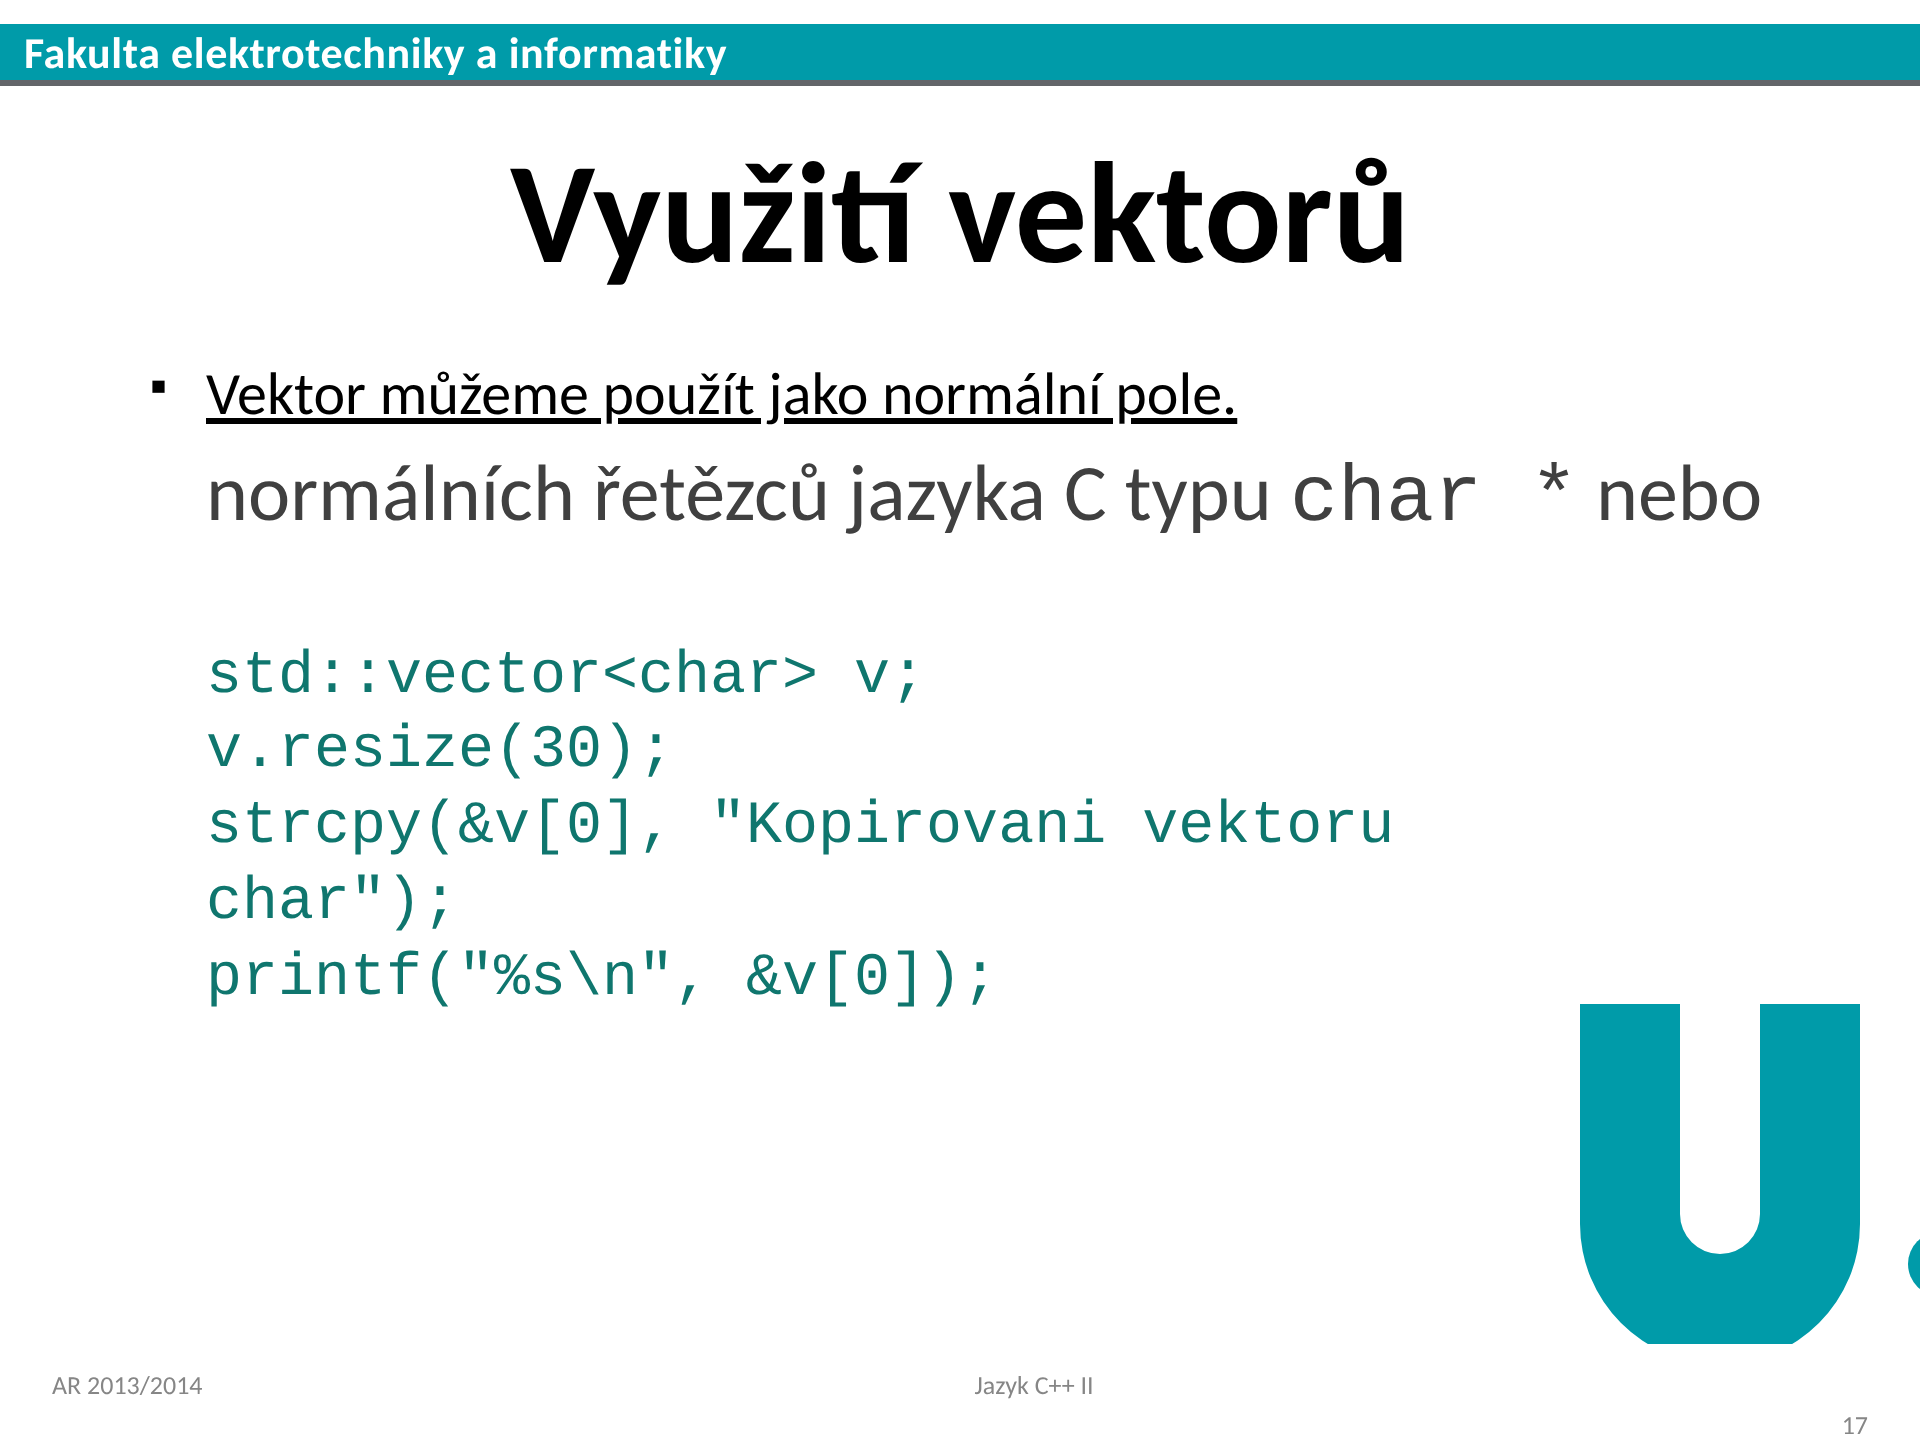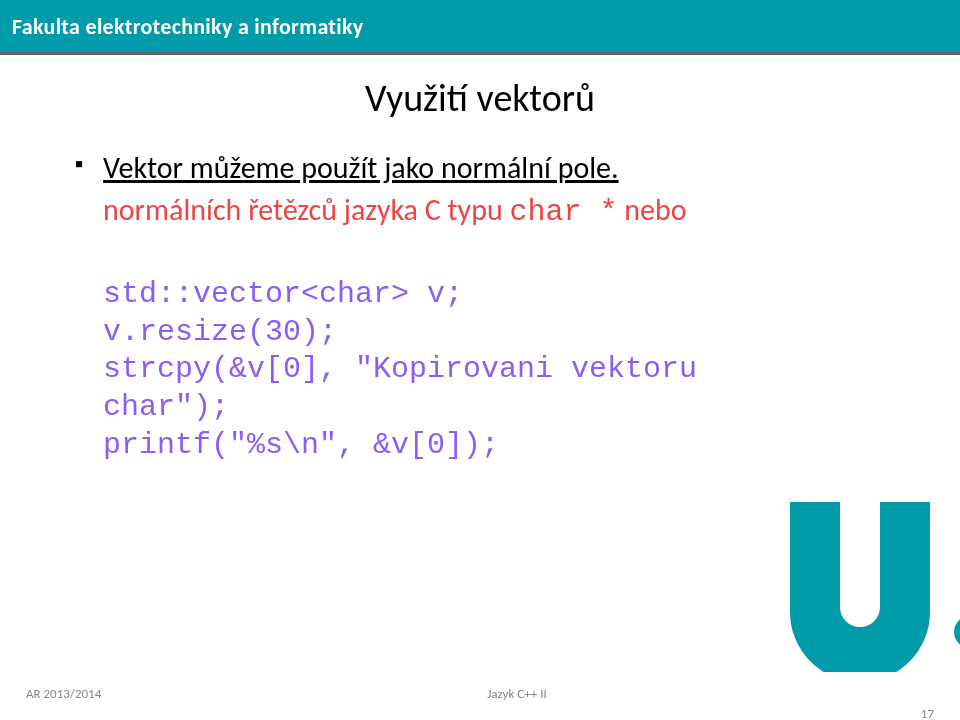--- a/index.html
+++ b/index.html
@@ -6,43 +6,44 @@
   body {
     width: 960px;
     height: 720px;
     font-family: Calibri, Arial, sans-serif;
     background: #ffffff;
     position: relative;
     overflow: hidden;
   }
   .header-bar {
     width: 100%;
-    height: 52px;
+    height: 28px;
     background: #009ba9;
     display: flex;
     align-items: center;
     padding-left: 12px;
+    margin-top: 12px;
   }
   .header-text {
     color: #ffffff;
     font-weight: bold;
     font-size: 22px;
     letter-spacing: 0.3px;
   }
   .header-underline {
     width: 100%;
     height: 3px;
     background: #636569;
   }
   .content {
     padding: 20px 75px 0 75px;
   }
   .slide-title {
-    font-size: 38px;
-    font-weight: normal;
+    font-size: 72px;
+    font-weight: bold;
     color: #000;
     text-align: center;
     margin-bottom: 28px;
   }
   .body-list {
     list-style: none;
     font-size: 30px;
     line-height: 1.28;
     color: #000;
   }
@@ -53,33 +54,33 @@
     text-decoration: underline;
   }
   .body-list > li::before {
     content: "▪";
     position: absolute;
     left: 0;
     top: 0;
     font-size: 24px;
   }
   .indent-text {
-    font-size: 30px;
+    font-size: 40px;
     line-height: 1.28;
-    color: #ef4444;
+    color: #404040;
     padding-left: 28px;
   }
   .mono-inline {
     font-family: "Courier New", monospace;
   }
   .code-block {
     font-family: "Courier New", monospace;
     font-size: 30px;
     line-height: 1.26;
-    color: #8b5cf6;
+    color: #0f766e;
     margin-top: 44px;
     padding-left: 28px;
     white-space: pre;
   }
   .footer {
     position: absolute;
     bottom: 14px;
     left: 0;
     width: 100%;
     height: 26px;

